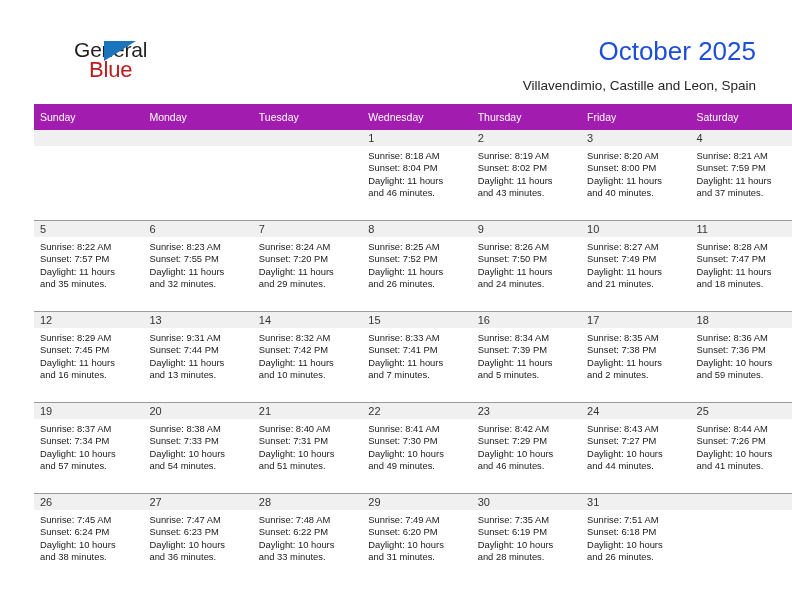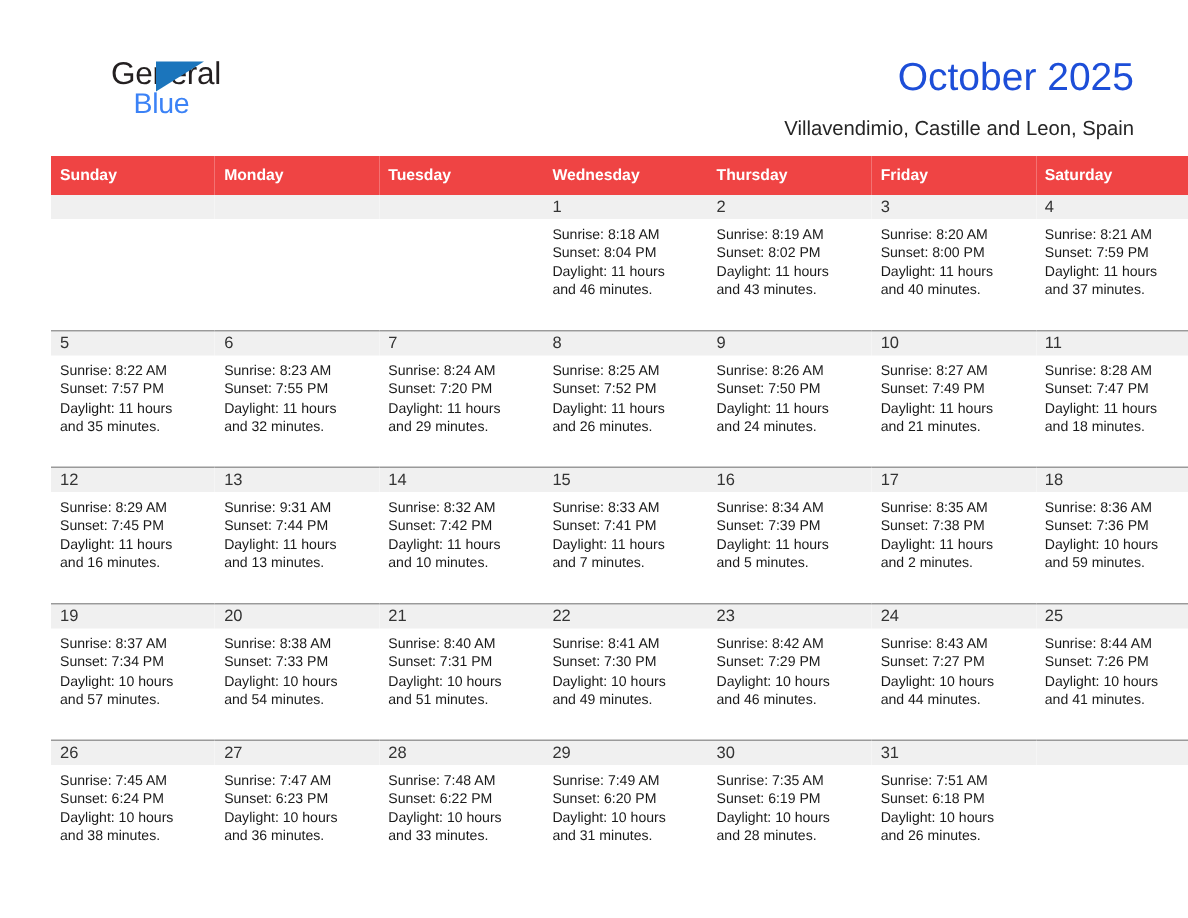--- a/index.html
+++ b/index.html
@@ -43,23 +43,23 @@
     font-size: 21px;
     letter-spacing: -0.2px;
     color: #231f20;
     line-height: 24px;
     margin-left: 40px;
   }
   .logo-blue {
     position: absolute;
     left: 55px;
     top: 20px;
-    font-size: 19px;
+    font-size: 22px;
     letter-spacing: -0.2px;
-    color: #3b82f6;
+    color: #b91c1c;
     line-height: 24px;
   }
   .logo-triangle {
     position: absolute;
     left: 70px;
     top: 3px;
     width: 0;
     height: 0;
     border-left: 32px solid #1b75bc;
     border-bottom: 20px solid transparent;
@@ -91,24 +91,24 @@
     left: 34px;
     top: 104px;
     width: 724px;
   }
   table.cal {
     border-collapse: collapse;
     table-layout: fixed;
     width: 724px;
   }
   table.cal th {
-    background: #ef4444;
+    background: #a21caf;
     color: #ffffff;
     font-size: 10.5px;
-    font-weight: bold;
+    font-weight: normal;
     text-align: left;
     padding: 4px 0 4px 6px;
     height: 18px;
     border: none;
     width: 103.43px;
   }
   table.cal td {
     vertical-align: top;
     padding: 0;
     border: none;

